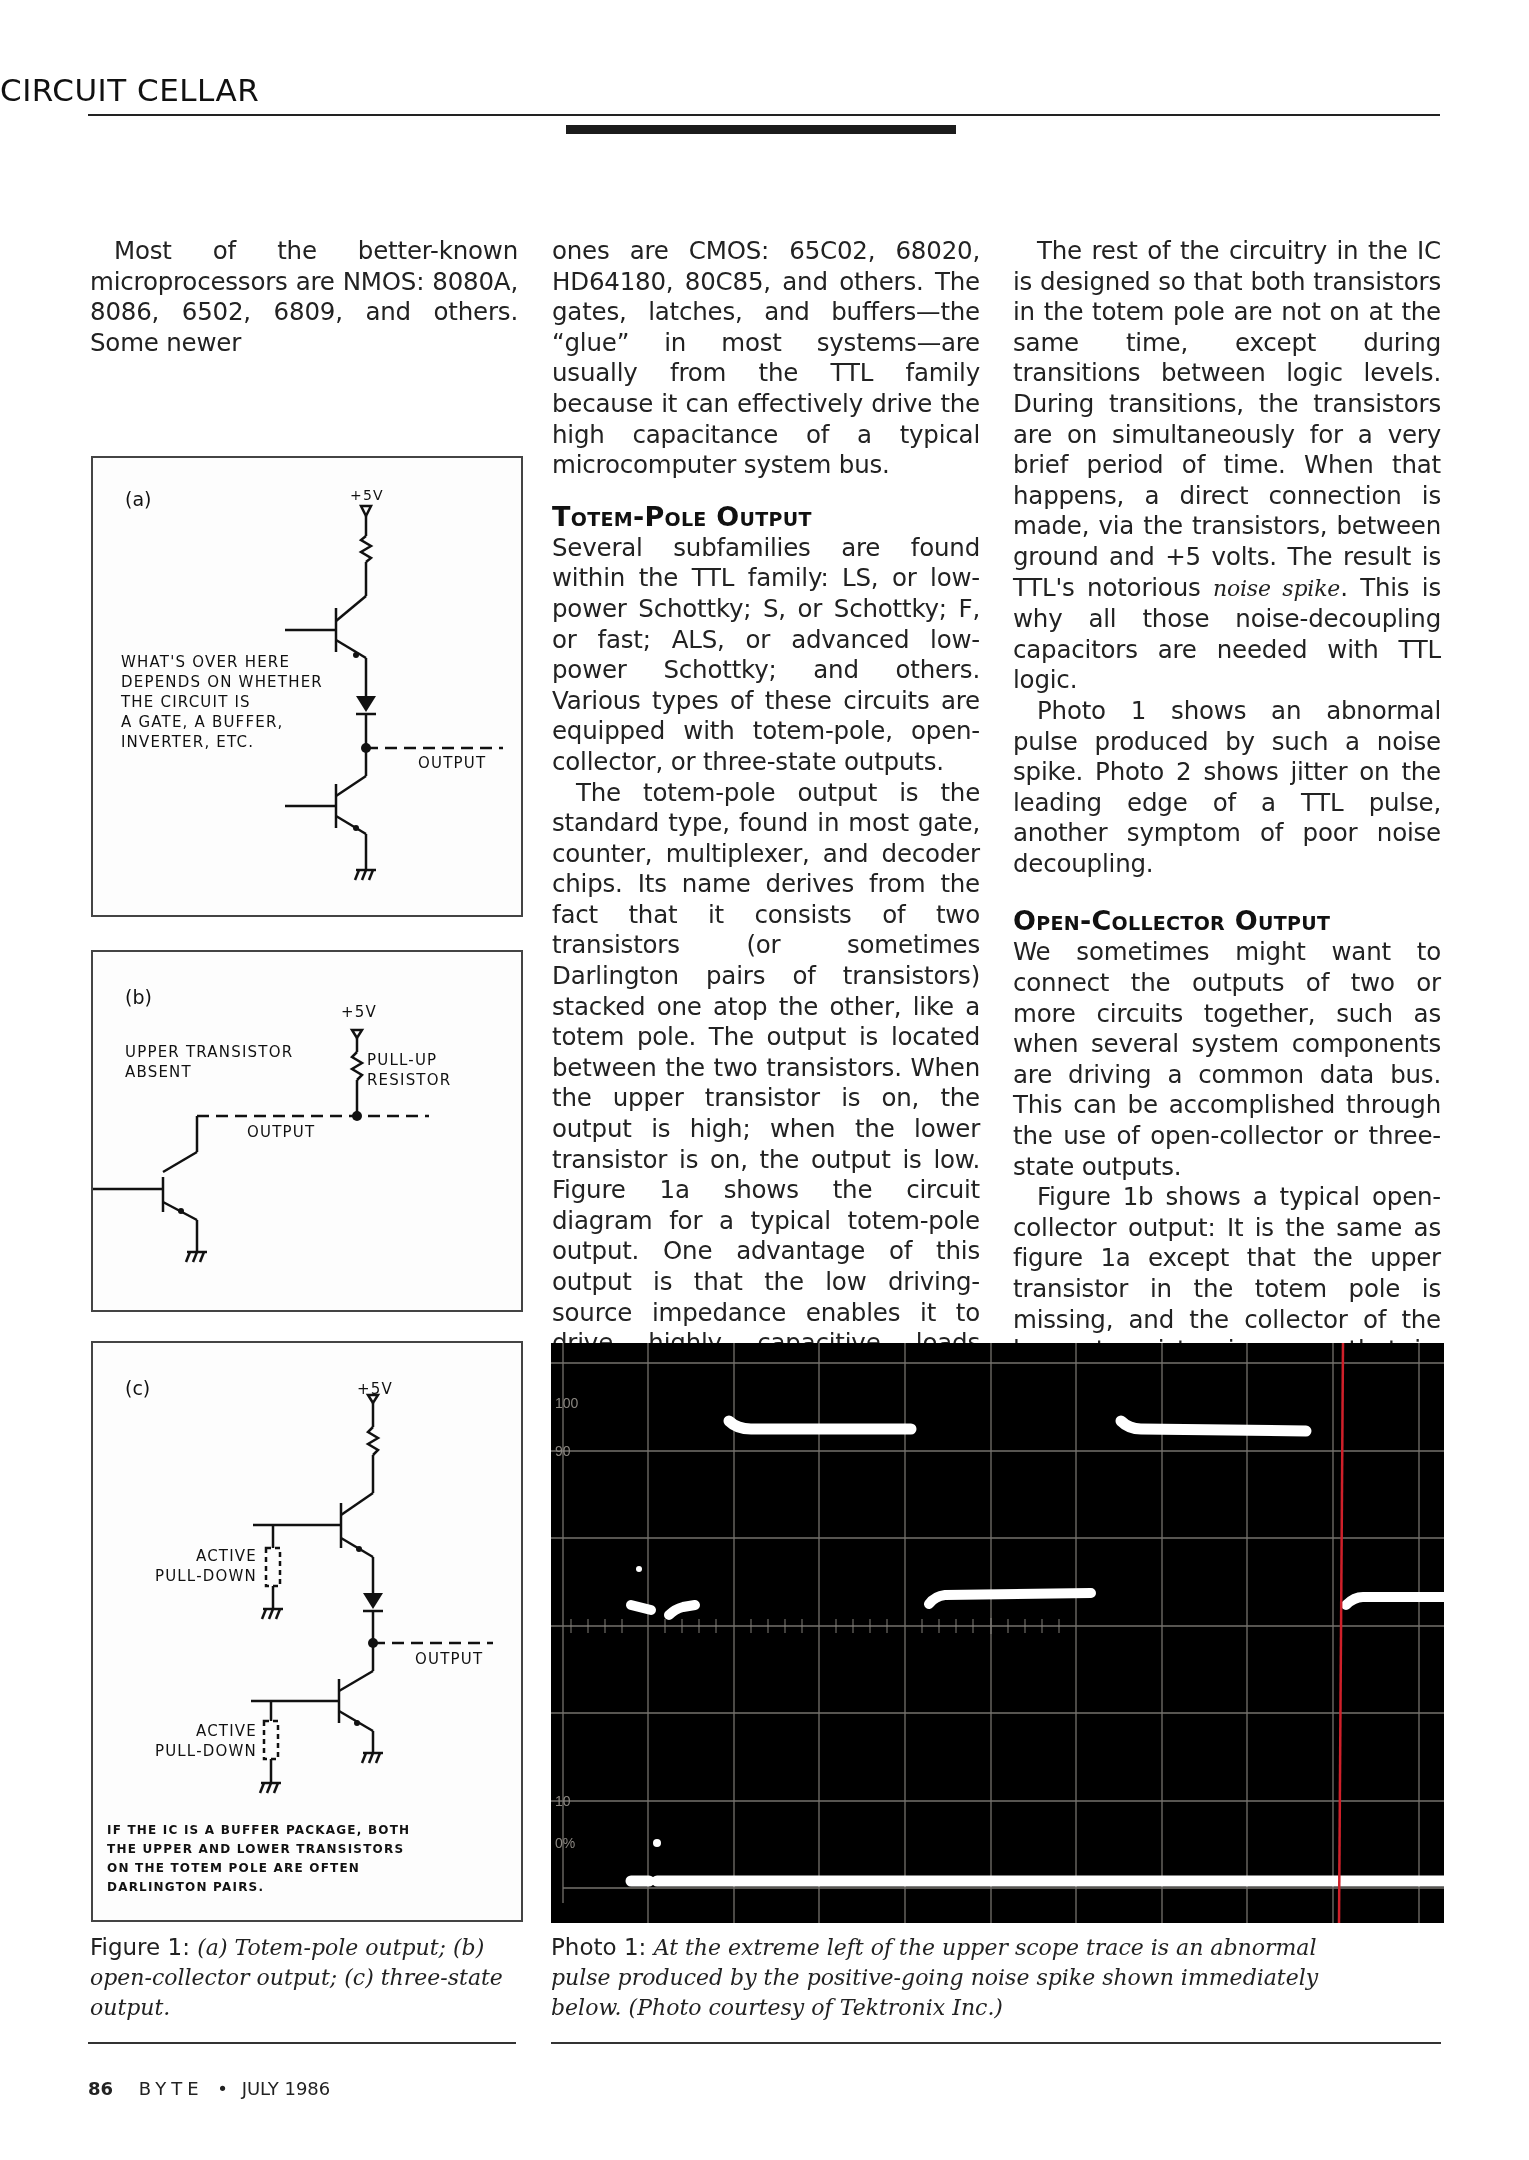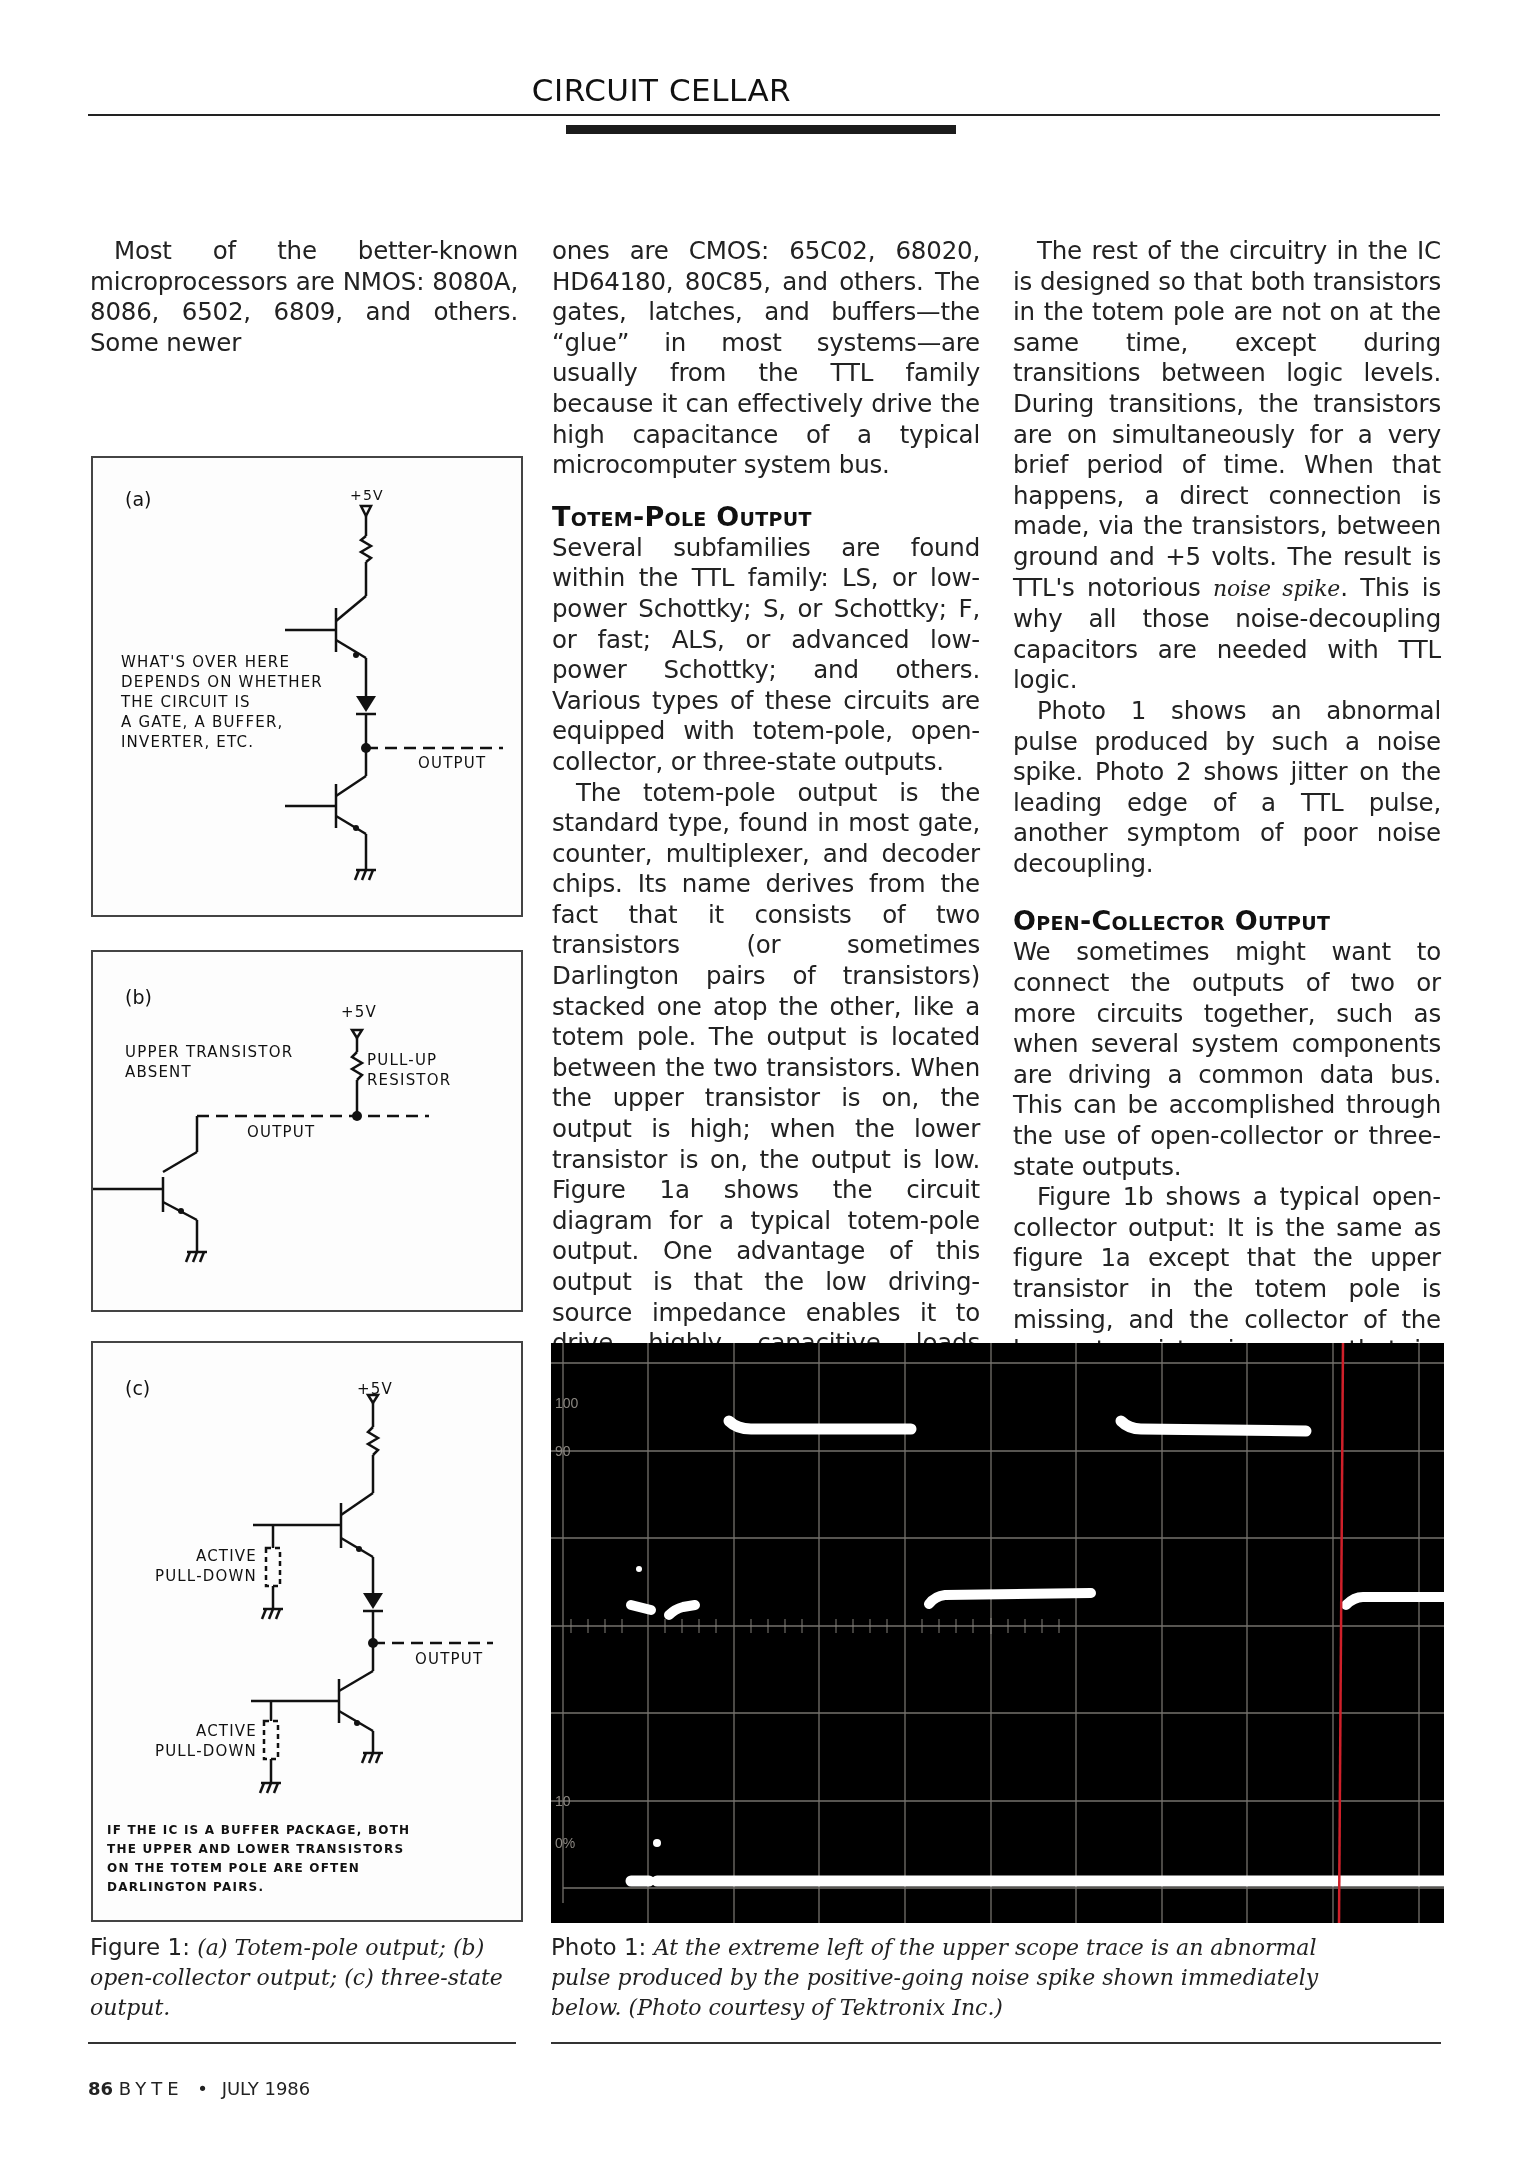--- a/index.html
+++ b/index.html
@@ -1,17 +1,17 @@
 <!DOCTYPE html>
 <html><head>
 <meta charset="utf-8">
 <style>
   html, body { margin: 0; padding: 0; background: #ffffff; }
   body { width: 1529px; height: 2160px; position: relative; overflow: hidden; color: #1a1a1a; font-family: "Liberation Sans", "DejaVu Sans", sans-serif; }
-  .header-title { position: absolute; left: 0; width: 1323px; top: 72px; text-align: center; font-size: 31px; letter-spacing: 0.5px; color: #111; font-family: "DejaVu Sans", sans-serif; }
+  .header-title { position: absolute; left: 0; width: 1323px; top: 72px; text-align: left; font-size: 31px; letter-spacing: 0.5px; color: #111; font-family: "DejaVu Sans", sans-serif; }
   .header-rule { position: absolute; left: 88px; width: 1352px; top: 114px; height: 2px; background: #222; }
   .header-bar { position: absolute; left: 566px; width: 390px; top: 125px; height: 9px; background: #1c1c1c; }
 
   .col { position: absolute; font-size: 24.5px; line-height: 30.6px; text-align: justify; color: #222; font-family: "DejaVu Sans", sans-serif; letter-spacing: -0.2px; }
   .col p { margin: 0; }
   .col p.indent { text-indent: 24px; }
   .col h3 { margin: 12px 0 0 0; font-size: 27px; line-height: 32px; font-weight: bold; font-variant: small-caps; letter-spacing: 0.3px; color: #111; font-family: "DejaVu Sans", sans-serif; }
   .col em { font-family: "DejaVu Serif", serif; font-style: italic; font-size: 22px; }
 
   .fig-box { position: absolute; border: 2px solid #444; background: #fdfdfd; }
@@ -21,21 +21,21 @@
 
   .caption { position: absolute; font-size: 22px; line-height: 30px; color: #222; font-family: "DejaVu Serif", serif; }
   .caption .lead { font-family: "DejaVu Sans", sans-serif; font-style: normal; font-size: 23px; }
   .caption .body { font-style: italic; }
   .rule { position: absolute; height: 2px; background: #333; }
 
   .scope { position: absolute; left: 551px; top: 1343px; width: 893px; height: 580px; background: #000000; overflow: hidden; }
   .scope svg { position: absolute; left: 0; top: 0; }
 
   .footer { position: absolute; left: 88px; top: 2078px; font-size: 18px; color: #222; font-family: "DejaVu Sans", sans-serif; }
-  .footer .page { font-weight: bold; }
+  .footer .page { font-weight: bold; margin-right: 20px; }
   .footer .mag { letter-spacing: 5px; }
 </style>
 </head>
 <body>
 
 <div class="header-title">CIRCUIT CELLAR</div>
 <div class="header-rule"></div>
 <div class="header-bar"></div>
 
 <div class="col" style="left:90px; top:236px; width:428px;">

